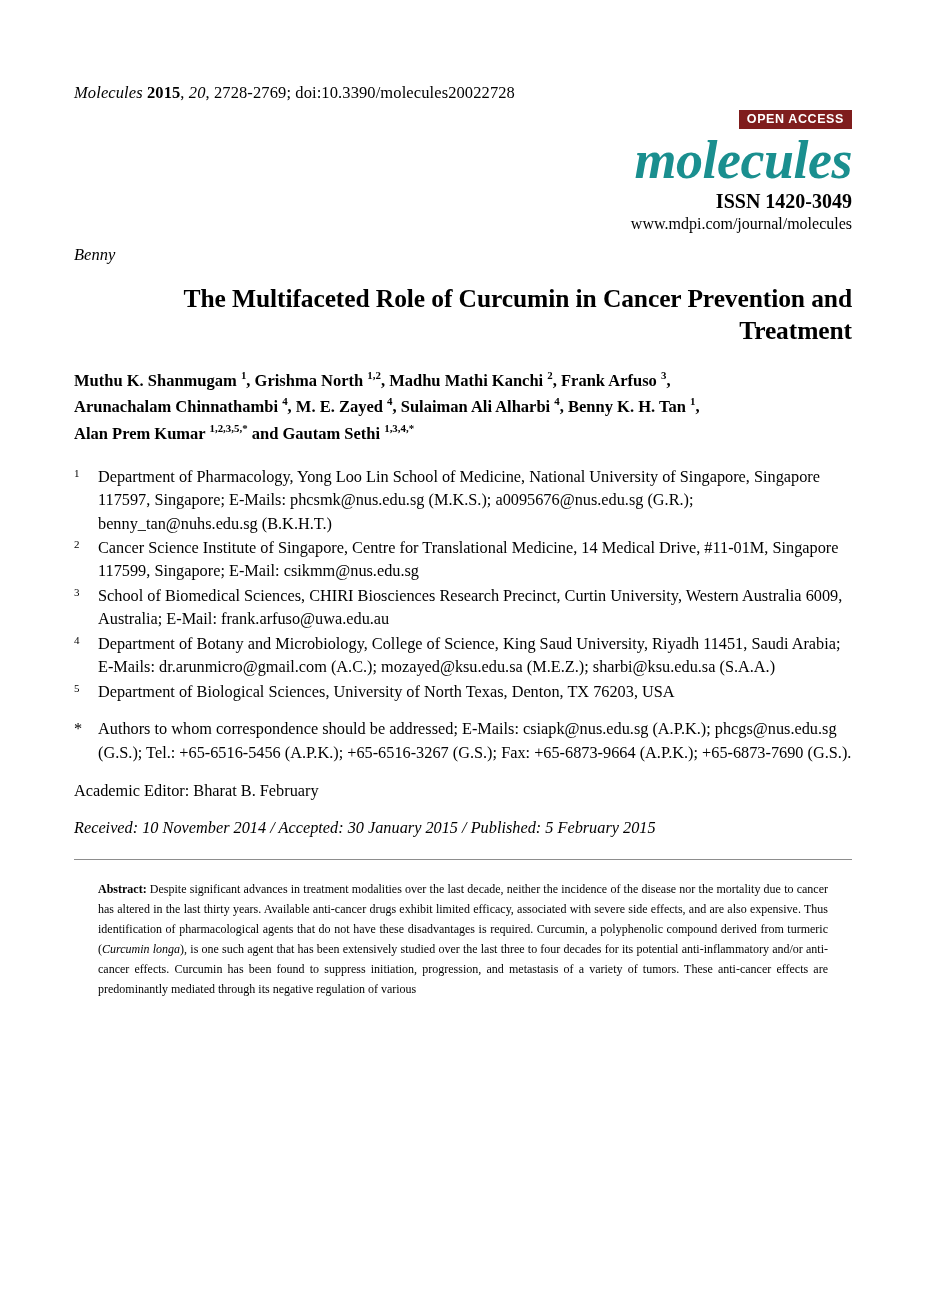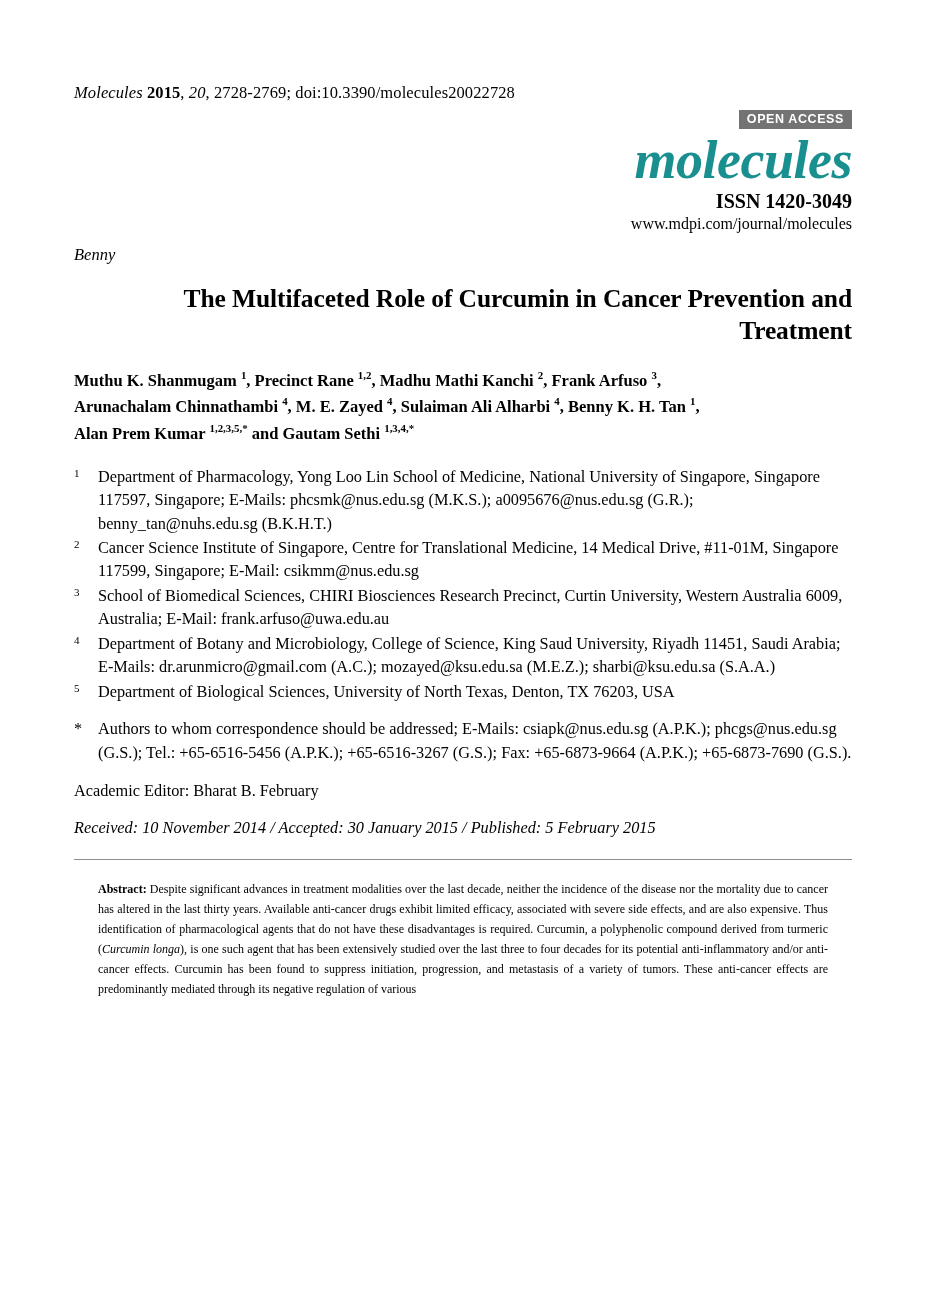--- a/index.html
+++ b/index.html
@@ -37,21 +37,21 @@
   }
   .journal-line .it { font-style: italic; }
   .journal-line .bd { font-weight: bold; }
 
   .masthead {
     margin-top: 6px;
     text-align: right;
   }
   .open-access {
     display: inline-block;
-    background: #737373;
+    background: #7f1d1d;
     color: #ffffff;
     font-family: "Liberation Sans", sans-serif;
     font-weight: bold;
     font-size: 12.5px;
     letter-spacing: 0.6px;
     padding: 2px 8px 3px 8px;
   }
   .molecules-logo {
     font-family: "Liberation Serif", serif;
     font-style: italic;
@@ -166,21 +166,21 @@
       <div class="issn">ISSN 1420-3049</div>
       <div class="weburl">www.mdpi.com/journal/molecules</div>
     </div>
 
     <div class="doc-type">Benny</div>
 
     <h1 class="title">The Multifaceted Role of Curcumin in Cancer Prevention and Treatment</h1>
 
     <div class="authors">
       <div>
-        <span>Muthu K. Shanmugam </span><sup>1</sup><span>, Precinct Rane </span><sup>1,2</sup><span>, Madhu Mathi Kanchi </span><sup>2</sup><span>, Frank Arfuso </span><sup>3</sup><span>,</span>
+        <span>Muthu K. Shanmugam </span><sup>1</sup><span>, Grishma North </span><sup>1,2</sup><span>, Madhu Mathi Kanchi </span><sup>2</sup><span>, Frank Arfuso </span><sup>3</sup><span>,</span>
       </div>
       <div>
         <span>Arunachalam Chinnathambi </span><sup>4</sup><span>, M. E. Zayed </span><sup>4</sup><span>, Sulaiman Ali Alharbi </span><sup>4</sup><span>, Benny K. H. Tan </span><sup>1</sup><span>,</span>
       </div>
       <div>
         <span>Alan Prem Kumar </span><sup>1,2,3,5,*</sup><span> and Gautam Sethi </span><sup>1,3,4,*</sup>
       </div>
     </div>
 
     <div class="affils">

